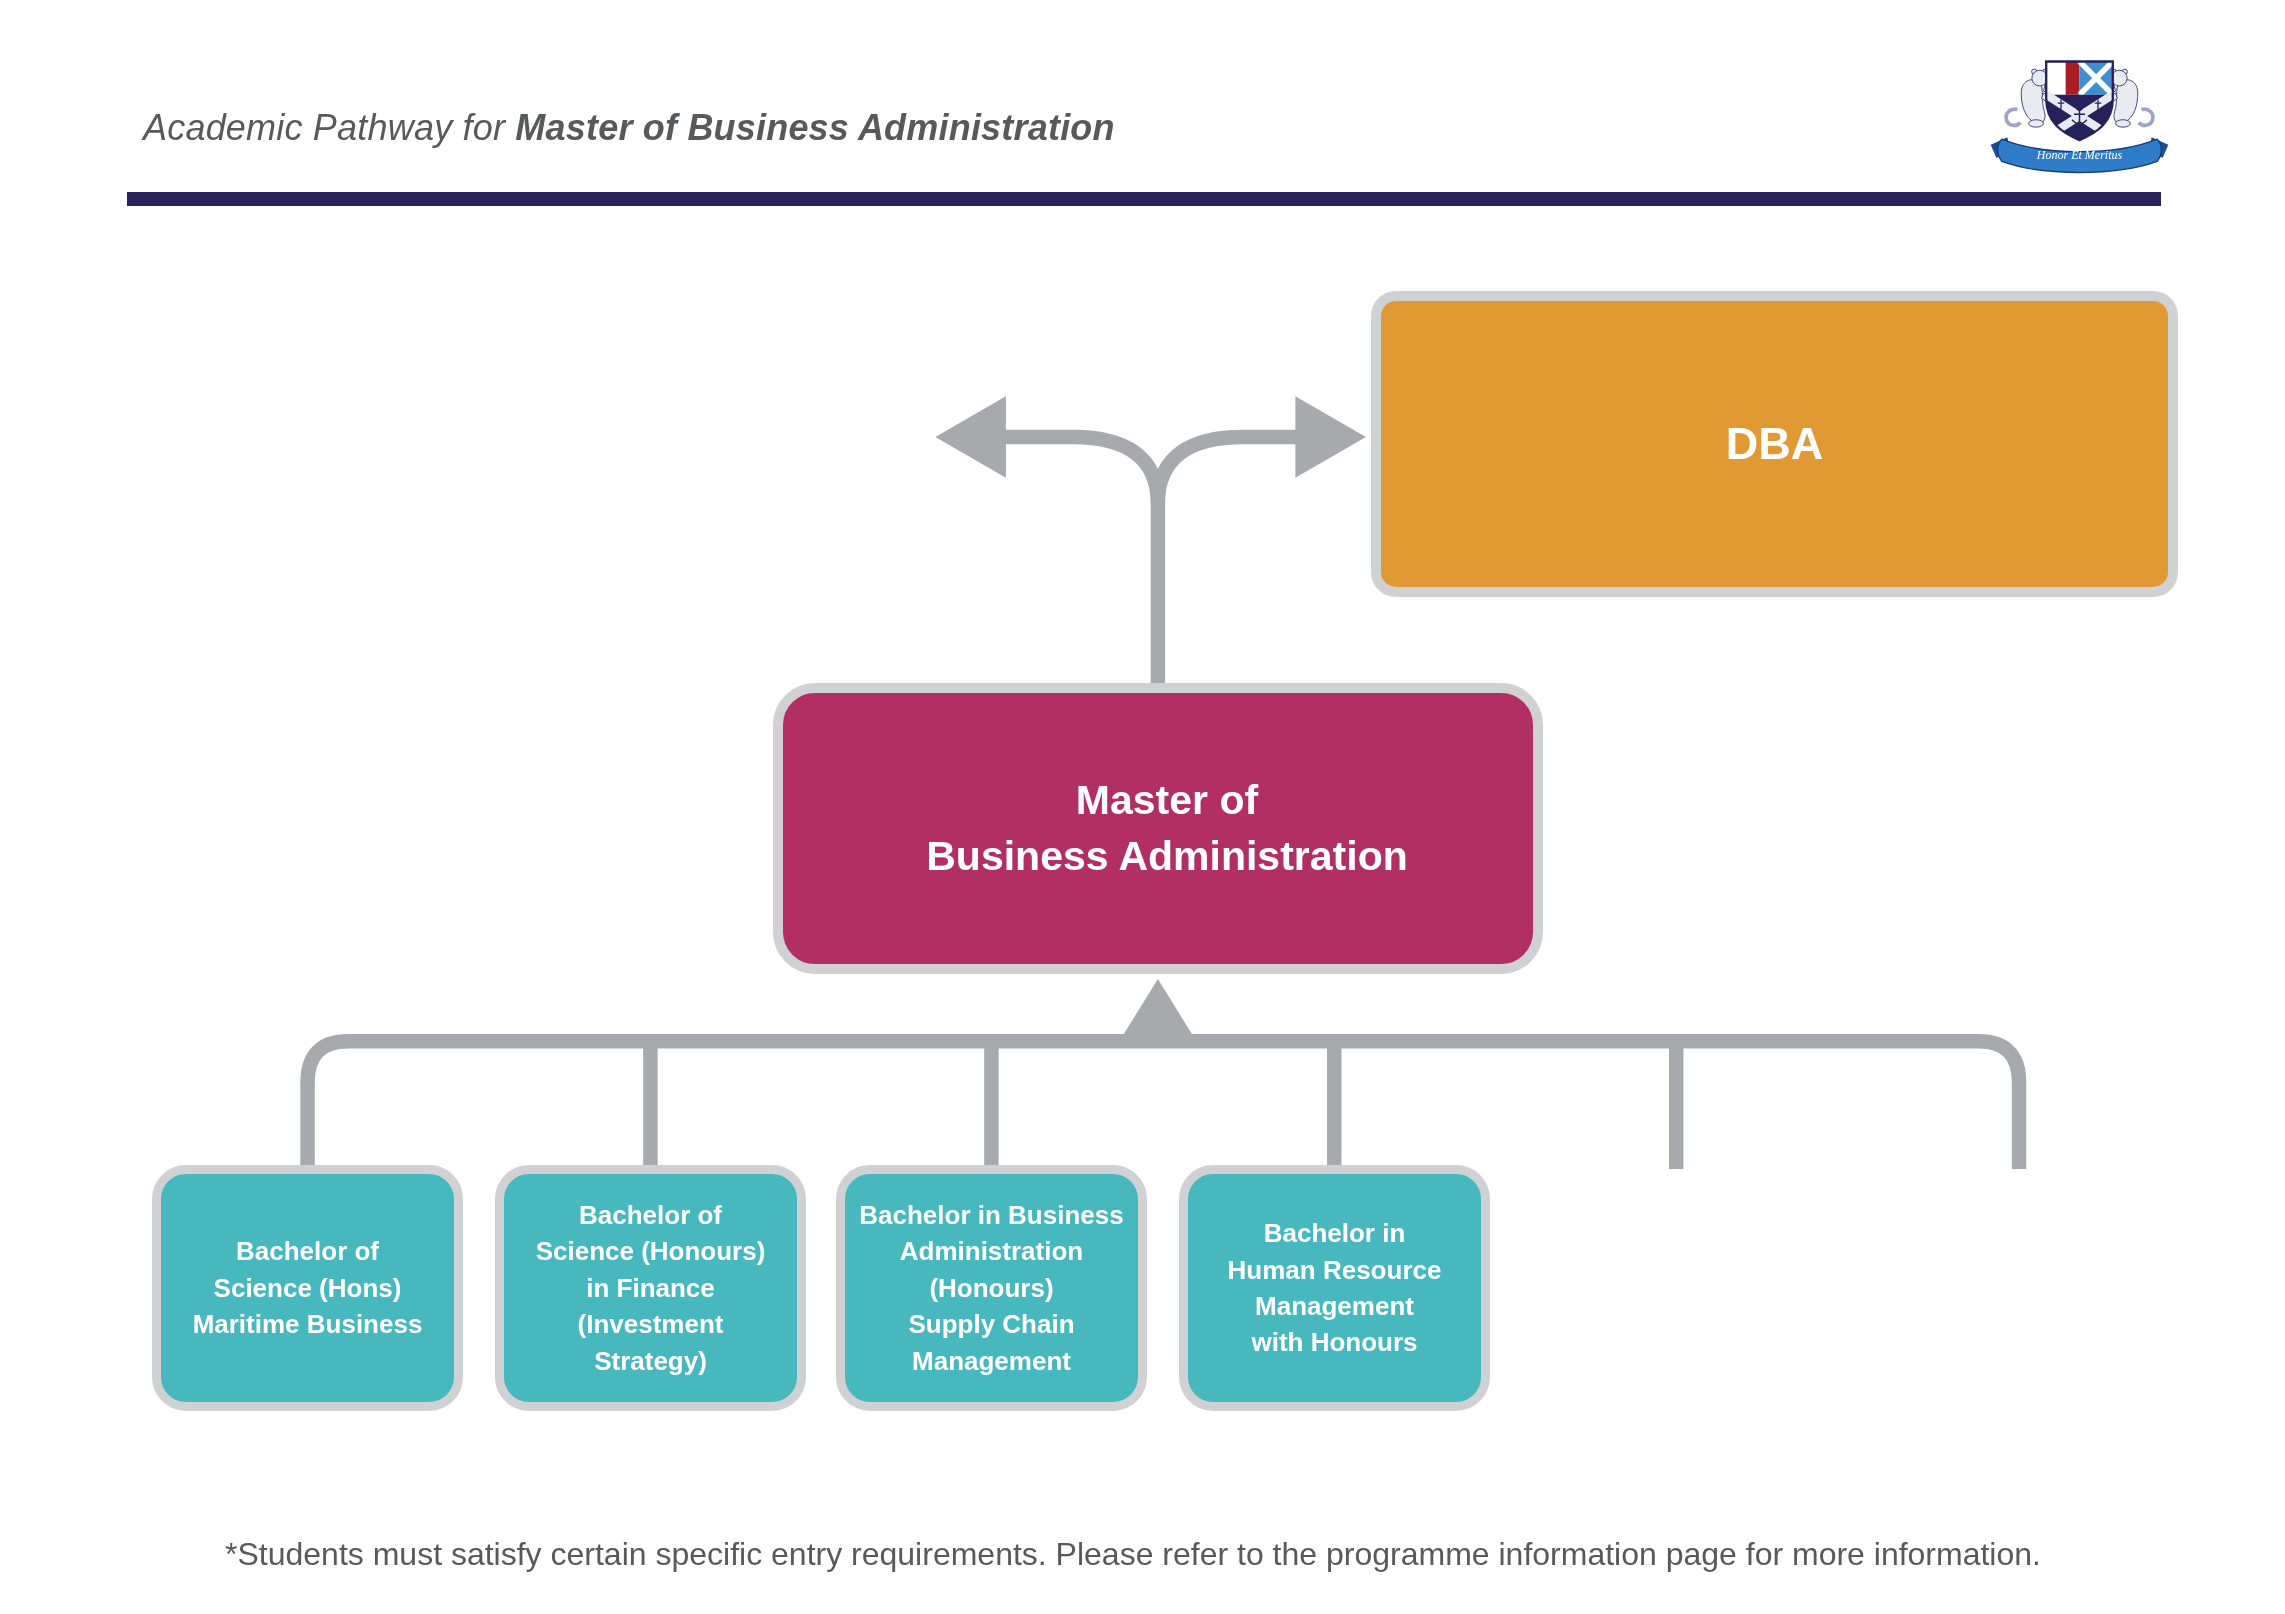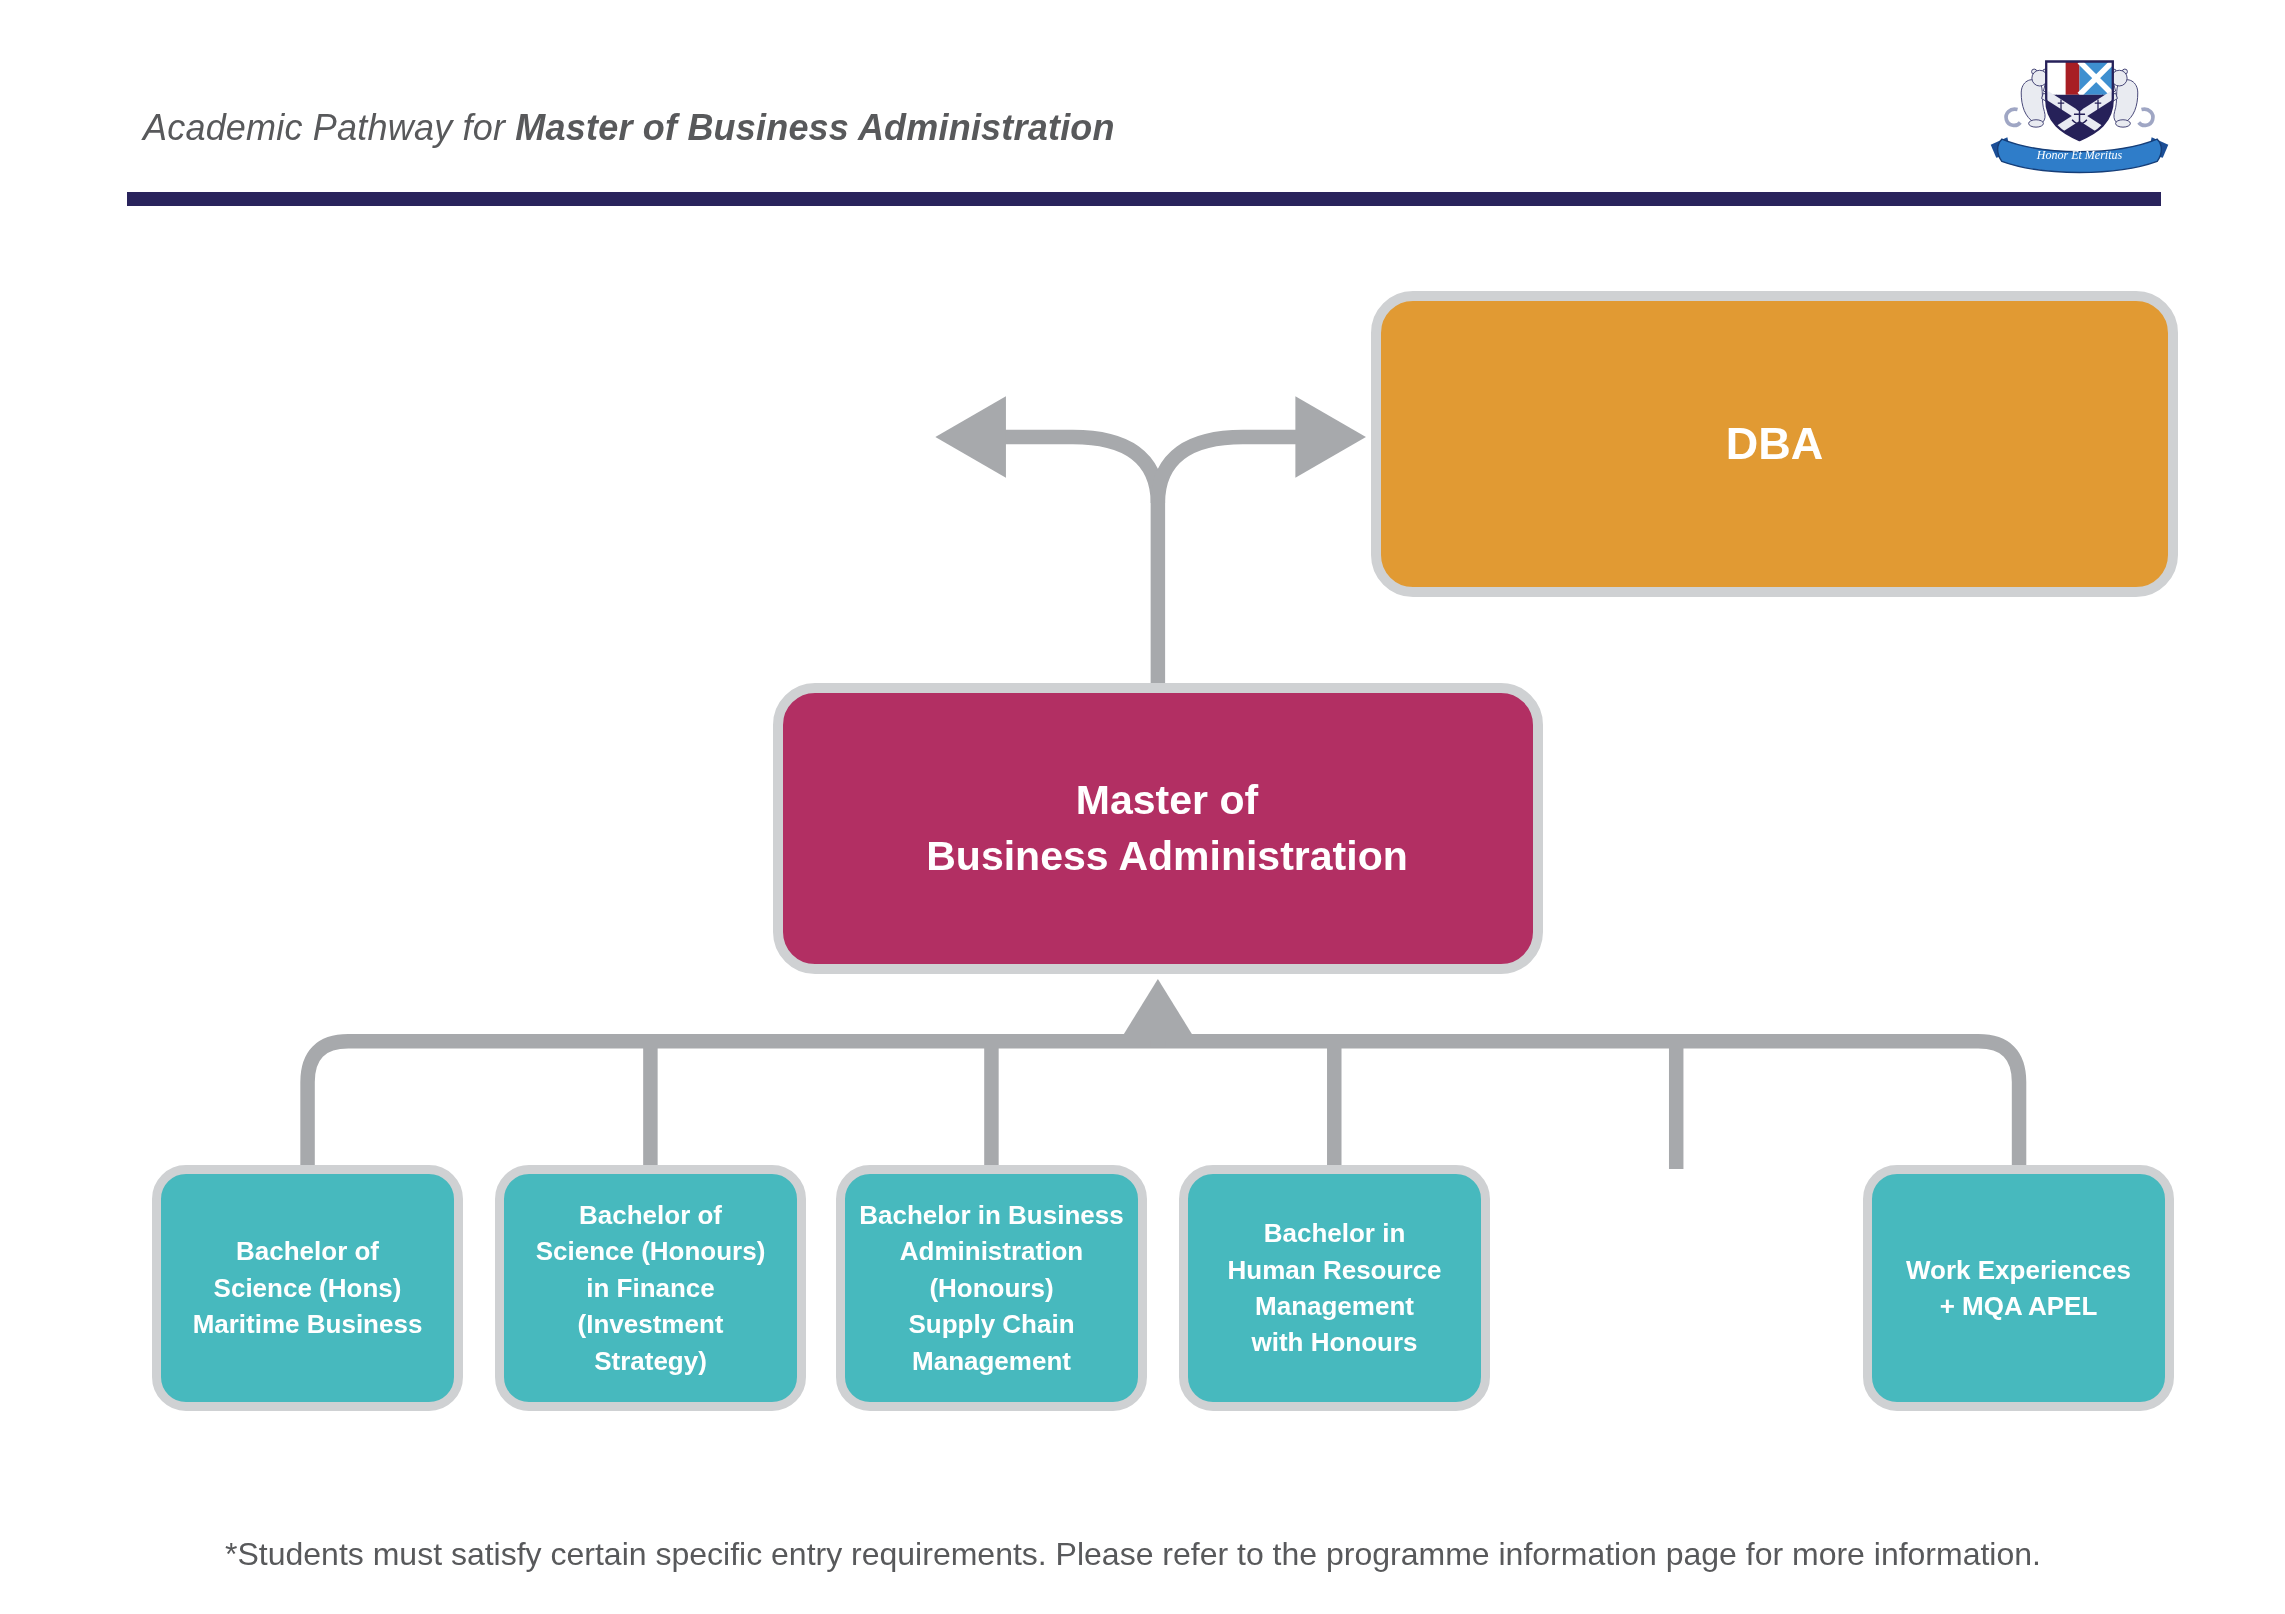--- a/index.html
+++ b/index.html
@@ -27,21 +27,21 @@
     position:absolute;box-sizing:border-box;z-index:1;
     display:flex;align-items:center;justify-content:center;text-align:center;
     border:10px solid var(--c-border_gray,#CFD1D3);border-radius:42px;
     color:#ffffff;font-weight:700;
   }
   .node .lbl{white-space:pre-line;}
   .orange{background:var(--c-orange,#E19A33);}
   .magenta{background:var(--c-magenta,#B22F63);}
   .teal{background:var(--c-teal,#47B9BE);border-width:9px;border-radius:34px;}
   .n-phd{left:150px;top:291px;width:761px;height:306px;font-size:45px;line-height:1.32;}
-  .n-dba{left:1371px;top:291px;width:807px;height:306px;font-size:45px;}
+  .n-dba{left:1371px;top:291px;width:807px;height:306px;font-size:45px;border-radius:25px;}
   .n-mba{left:773px;top:683px;width:770px;height:291px;font-size:41px;line-height:1.35;padding-left:18px;}
   .n-src{top:1165px;width:311px;height:246px;font-size:26px;line-height:1.4;}
   .s1{left:152px;} .s2{left:495px;} .s3{left:836px;} .s4{left:1179px;} .s5{left:1521px;} .s6{left:1863px;}
   
   .footnote{
     position:absolute;left:0;top:1536px;width:2266px;text-align:center;
     font-size:32px;color:var(--c-text_gray,#58595B);
   }
 </style>
 </head>
@@ -156,21 +156,17 @@
 (Honours)
 Supply Chain
 Management</span>
   </div>
   <div class="node teal n-src s4">
     <span class="lbl">Bachelor in
 Human Resource
 Management
 with Honours</span>
   </div>
-  <div class="node teal n-src s6">
-    <span class="lbl">Work Experiences
-+ MQA APEL</span>
-  </div>
 
   <div class="footnote">*Students must satisfy certain specific entry requirements. Please refer to the programme information page for more information.</div>
 
 </div>
 
 
 </body></html>

